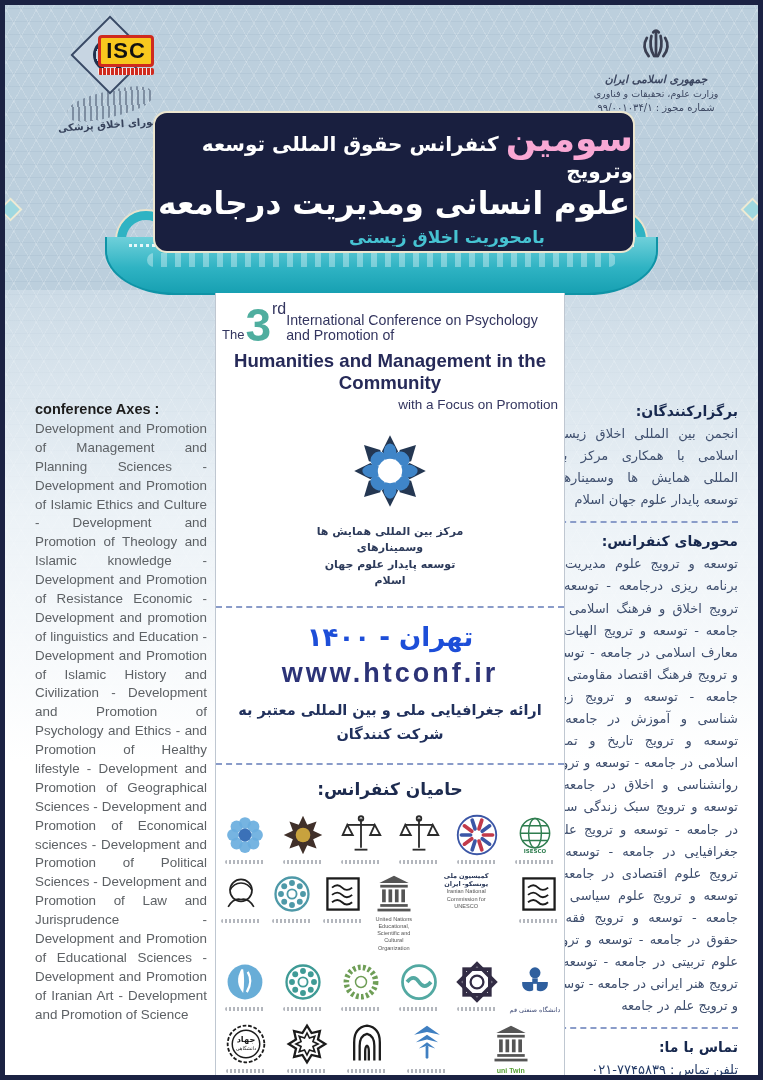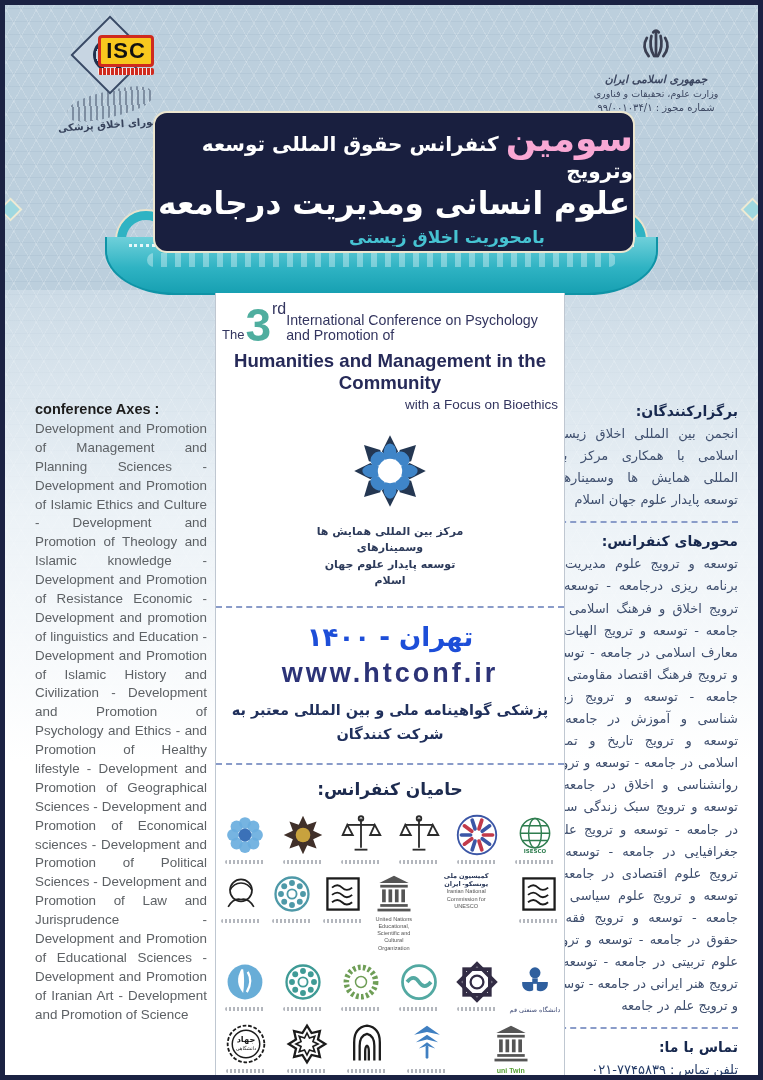--- a/index.html
+++ b/index.html
@@ -174,21 +174,21 @@
 
   <div class="card">
     <div class="title-block en">
       <div class="t-row">
         <span class="t-the">The</span>
         <span class="t-num">3</span>
         <span class="t-ord">rd</span>
         <span class="t-l1">International Conference on Psychology and Promotion of</span>
       </div>
       <div class="t-l2">Humanities and Management in the Community</div>
-      <div class="t-l3">with a Focus on Bioethics</div>
+      <div class="t-l3">with a Focus on Promotion</div>
     </div>
 
     <div class="org-row">
       <div class="org-item">
         <svg width="78" height="78" viewBox="0 0 48 48">
           <g fill="#243752">
             <polygon points="24,2 29,12 24,18 19,12"></polygon>
             <polygon points="24,46 29,36 24,30 19,36"></polygon>
             <polygon points="2,24 12,19 18,24 12,29"></polygon>
             <polygon points="46,24 36,19 30,24 36,29"></polygon>
@@ -213,21 +213,21 @@
           <div>مرکز بین المللی همایش ها وسمینارهای</div>
           <div>توسعه پایدار علوم جهان اسلام</div>
         </div>
       </div>
     </div>
 
     <div class="sep"></div>
     <div class="city-year rtl">تهران - ۱۴۰۰</div>
     <div class="website en">www.htconf.ir</div>
     <div class="cert rtl">
-      <div>پزشکی گواهینامه ملی و بین المللی معتبر به</div>
+      <div>ارائه جغرافیایی ملی و بین المللی معتبر به</div>
       <div>شرکت کنندگان</div>
     </div>
     <div class="sep"></div>
     <div class="sponsors-title rtl">حامیان کنفرانس:</div>
     <div class="grid" id="sponsor-grid">
         <div class="sp-row">
           <div class="sp-cell">
             <svg viewBox="0 0 48 48" width="44" height="44">
               <circle cx="37" cy="24" r="6.5" fill="#6aaede" opacity=".92"></circle>
               <circle cx="33.19238815542512" cy="33.19238815542512" r="6.5" fill="#6aaede" opacity=".92"></circle>

